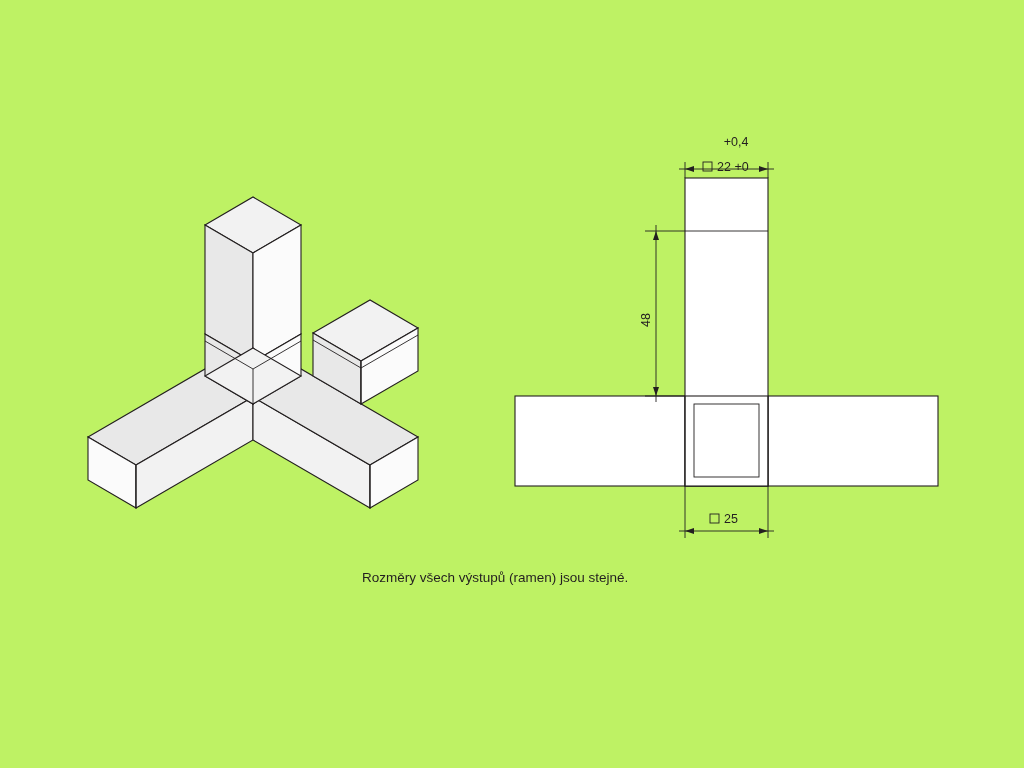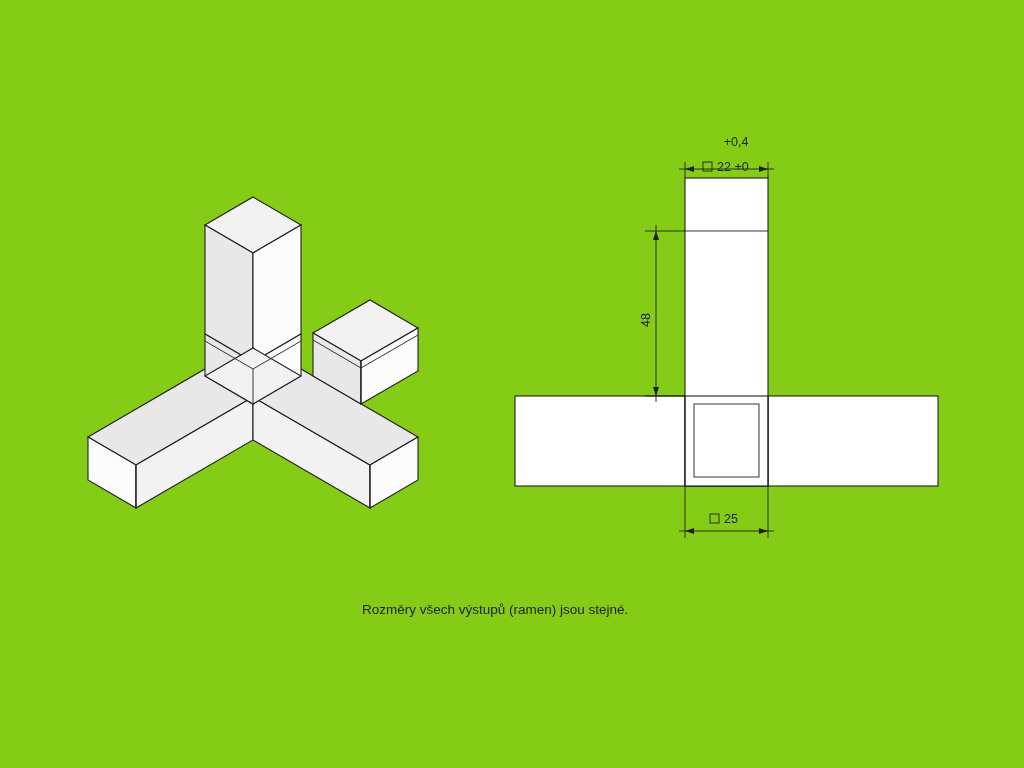--- a/index.html
+++ b/index.html
@@ -4,21 +4,21 @@
 <style>
   html, body {
     margin: 0;
     padding: 0;
     background: #ffffff;
   }
   #canvas {
     position: relative;
     width: 1024px;
     height: 768px;
-    background: #84cc16;
+    background: #bef264;
     font-family: "Liberation Sans", sans-serif;
     overflow: hidden;
   }
   svg.drawing {
     position: absolute;
     left: 0;
     top: 0;
     width: 1024px;
     height: 768px;
   }
@@ -44,21 +44,20 @@
     fill: #231f20;
   }
   .notes {
     position: absolute;
     left: 362px;
     top: 568px;
     font-size: 13.5px;
     color: #231f20;
     line-height: 1.55;
     white-space: nowrap;
-    margin-top: 32px;
   }
   .notes div { margin: 0; }
   .note-2 { padding-left: 2px; }
 </style>
 </head>
 <body>
 
 <div id="canvas">
 
   <svg class="drawing" viewBox="0 0 1024 768">

